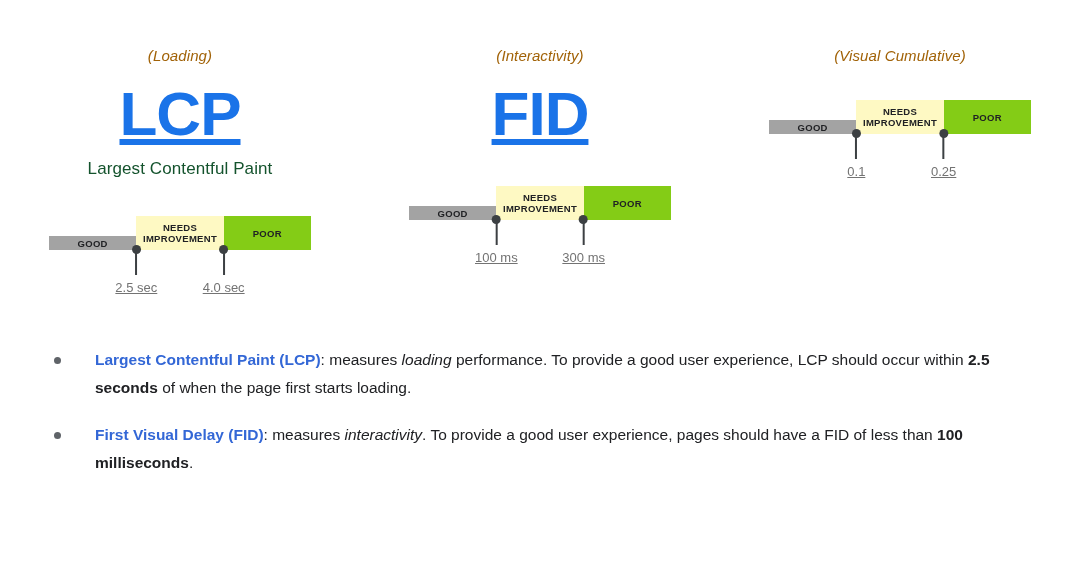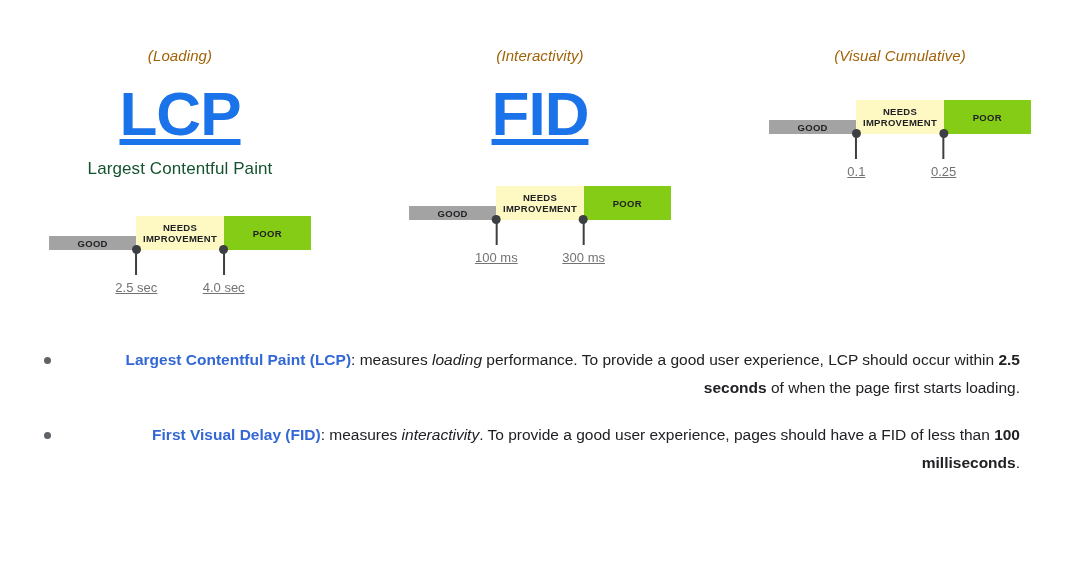--- a/index.html
+++ b/index.html
@@ -116,24 +116,23 @@
     color: #737373;
     white-space: nowrap;
     line-height: 16px;
     text-decoration: underline;
   }
   .pin-1 { left: 33.333%; }
   .pin-2 { left: 66.666%; }
 
   
   .bullets {
-    margin: 46px 0 0 0;
+    margin: 46px 0 0 10px;
     padding: 0 60px 0 40px;
     list-style: none;
-    text-align: right;
   }
   .bullet {
     position: relative;
     padding-left: 45px;
     margin-bottom: 19px;
     font-size: 15.5px;
     line-height: 28px;
     color: #202124;
   }
   .bullet-dot {

